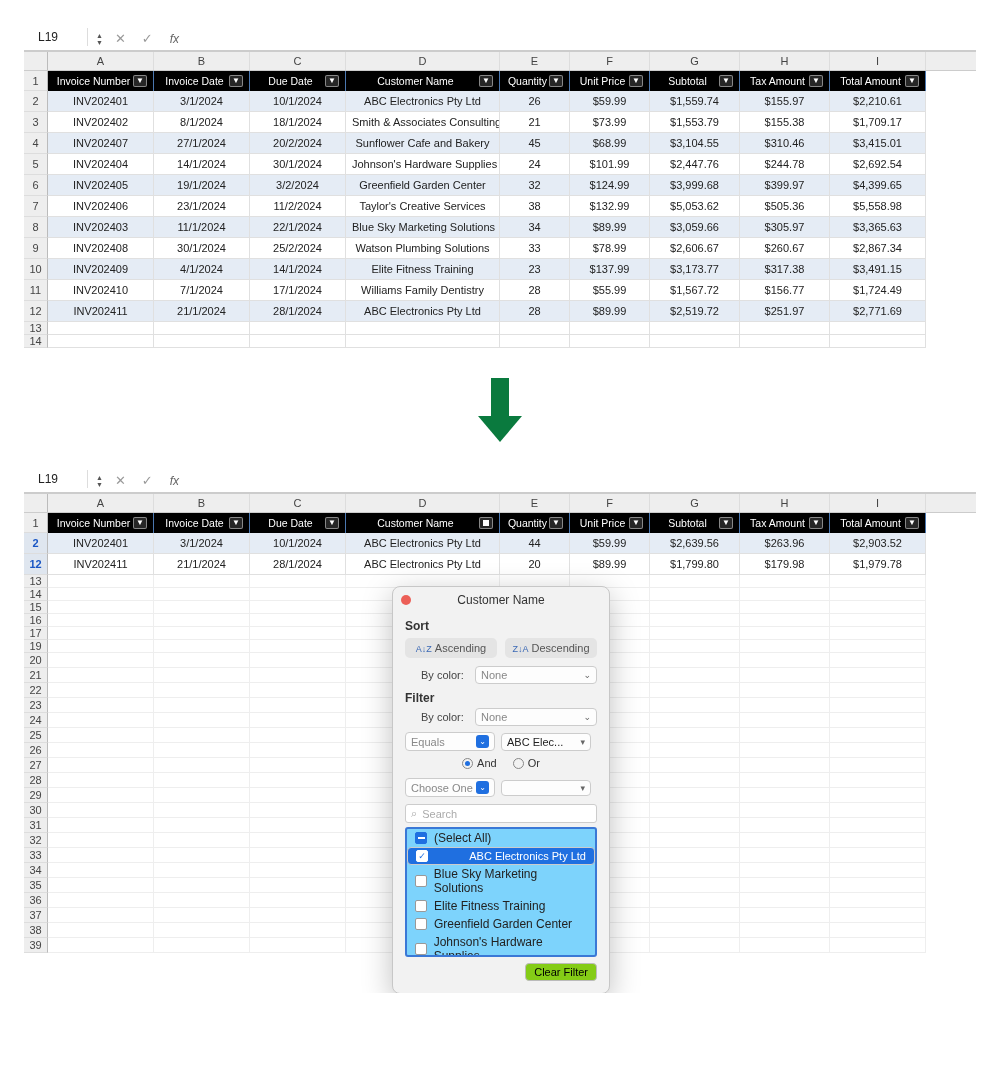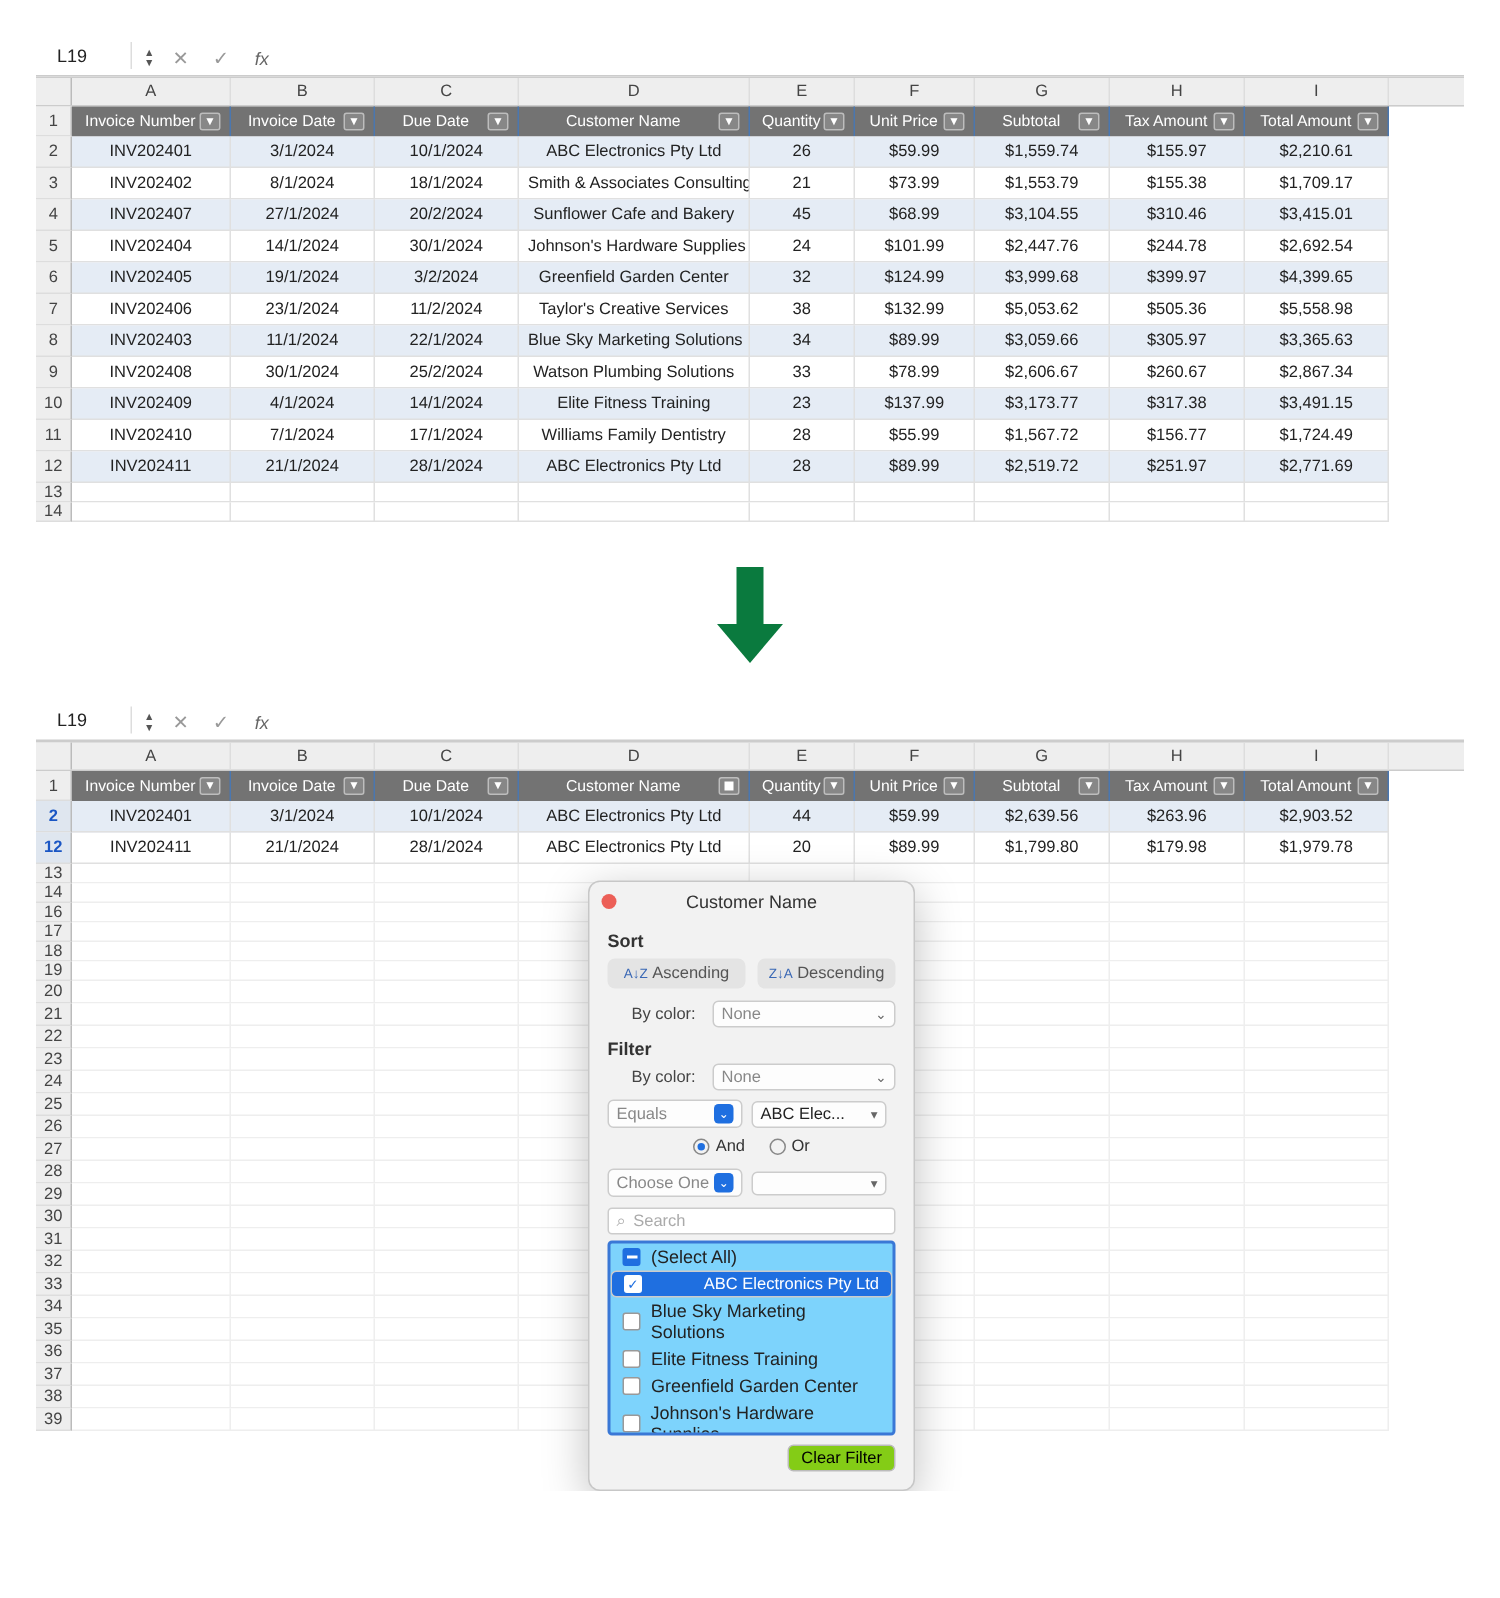--- a/index.html
+++ b/index.html
@@ -47,21 +47,21 @@
     background: #eee;
     text-align: center;
     font-size: 11px;
     color:#444;
     border-right: 1px solid #bbb;
     border-bottom: 1px solid #ddd;
     display:flex; align-items:center; justify-content:center;
   }
   .row.selected .rowhead { color:#1a56c4; font-weight:600; background:#dfe6ef;}
   .hcell {
-    background: #737373;
+    background: #000000;
     color: #fff;
     font-size: 10.5px;
     padding: 4px 6px;
     display: flex;
     align-items: center;
     justify-content: space-between;
     border-right: 1px solid #4a77b0;
   }
   .hcell .label { flex:1; text-align:center; }
   .filter-drop {
@@ -511,45 +511,45 @@
           <div class="dcell"></div>
           <div class="dcell"></div>
           <div class="dcell"></div>
           <div class="dcell"></div>
           <div class="dcell"></div>
           <div class="dcell"></div>
           <div class="dcell"></div>
           <div class="dcell"></div>
         </div>
         <div class="row empty">
+          <div class="rowhead">15</div>
+          <div class="dcell"></div>
+          <div class="dcell"></div>
+          <div class="dcell"></div>
+          <div class="dcell"></div>
+          <div class="dcell"></div>
+          <div class="dcell"></div>
+          <div class="dcell"></div>
+          <div class="dcell"></div>
+          <div class="dcell"></div>
+        </div>
+        <div class="row empty">
           <div class="rowhead">16</div>
           <div class="dcell"></div>
           <div class="dcell"></div>
           <div class="dcell"></div>
           <div class="dcell"></div>
           <div class="dcell"></div>
           <div class="dcell"></div>
           <div class="dcell"></div>
           <div class="dcell"></div>
           <div class="dcell"></div>
         </div>
         <div class="row empty">
           <div class="rowhead">17</div>
-          <div class="dcell"></div>
-          <div class="dcell"></div>
-          <div class="dcell"></div>
-          <div class="dcell"></div>
-          <div class="dcell"></div>
-          <div class="dcell"></div>
-          <div class="dcell"></div>
-          <div class="dcell"></div>
-          <div class="dcell"></div>
-        </div>
-        <div class="row empty">
-          <div class="rowhead">18</div>
           <div class="dcell"></div>
           <div class="dcell"></div>
           <div class="dcell"></div>
           <div class="dcell"></div>
           <div class="dcell"></div>
           <div class="dcell"></div>
           <div class="dcell"></div>
           <div class="dcell"></div>
           <div class="dcell"></div>
         </div>

